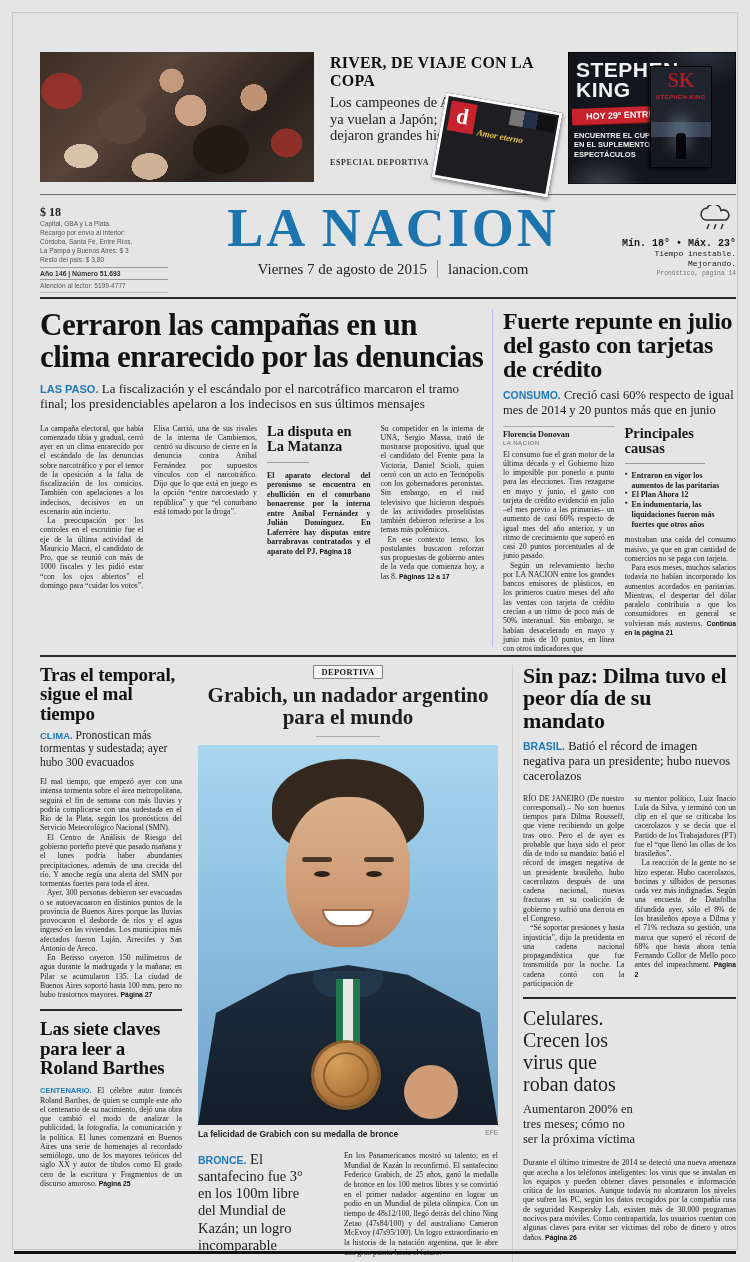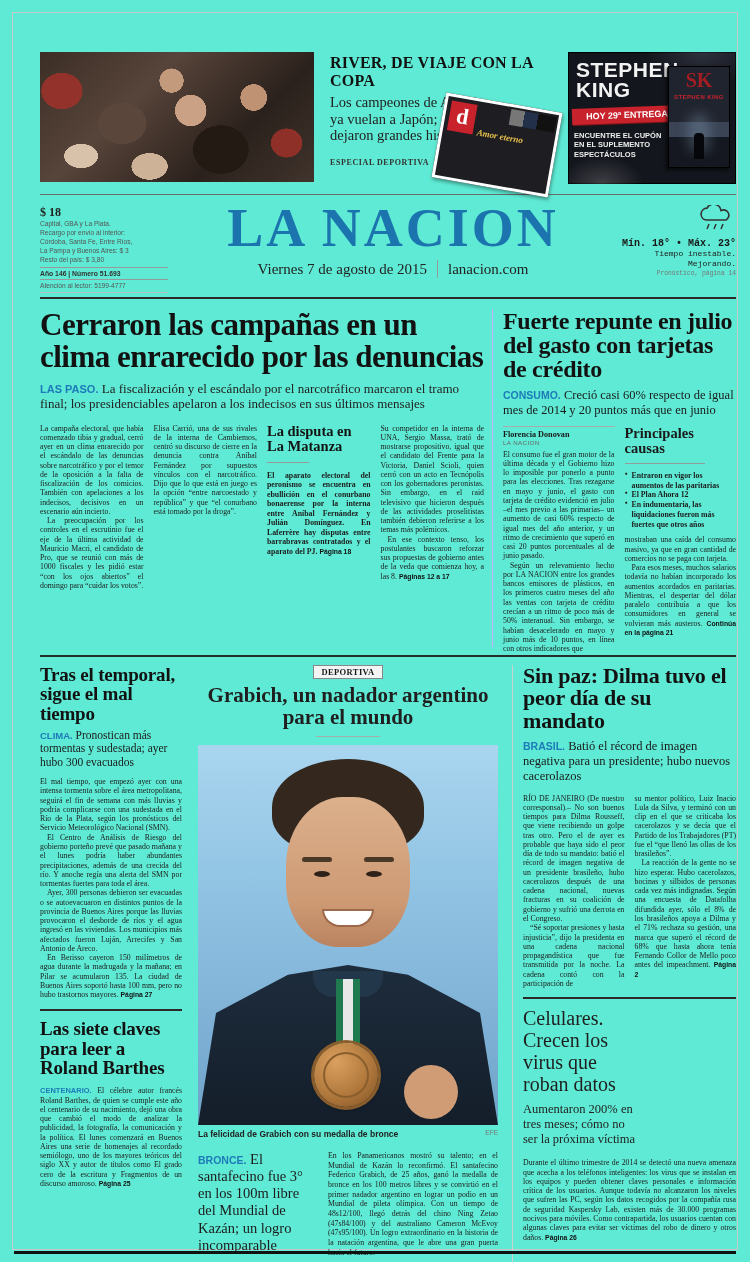--- a/index.html
+++ b/index.html
@@ -1,18 +1,18 @@
 <!DOCTYPE html>
 <html><head>
 <meta charset="utf-8">
 <style>
   * { margin:0; padding:0; box-sizing:border-box; }
   html,body { background:#ffffff; }
   body { font-family:"Liberation Serif", serif; color:#1a1a1a; }
-  .sheet { position:relative; width:750px; height:1262px; background:#5eead4; overflow:hidden; margin:0 auto; }
+  .sheet { position:relative; width:750px; height:1262px; background:#e5e5e5; overflow:hidden; margin:0 auto; }
   .frame { position:absolute; inset:12px; border:1px solid #c9c9c9; pointer-events:none; }
   .inner { position:relative; padding:0 14px 0 40px; }
 
   
   .topstrip { margin-top:52px; height:136px; display:flex; position:relative; }
   .crowd { width:274px; height:130px; flex:none; position:relative; overflow:hidden;
     background:
       radial-gradient(28px 20px at 15% 80%, #d8c2a9 0 60%, transparent 61%),
       radial-gradient(30px 22px at 40% 88%, #cdb298 0 60%, transparent 61%),
       radial-gradient(26px 26px at 55% 45%, #caa184 0 60%, transparent 61%),
@@ -39,21 +39,21 @@
   .skad-grain { position:absolute; inset:0; background:
       radial-gradient(60px 40px at 20% 100%, rgba(255,255,255,.18), transparent 70%),
       radial-gradient(80px 50px at 80% 0%, rgba(120,130,160,.25), transparent 70%); }
   .skad-name { position:relative; padding:8px 0 0 8px; color:#f2f2f2; font-family:"Liberation Sans",sans-serif;
     font-weight:700; font-size:21px; line-height:.95; letter-spacing:.5px; }
   .skad-banner { position:relative; margin:7px 0 0 4px; width:110px; background:#c8232c; color:#fff;
     font-family:"Liberation Sans",sans-serif; font-weight:700; font-size:9px; text-align:center; padding:3px 0;
     transform:rotate(-2deg); box-shadow:1px 1px 0 #7e1318; }
   .skad-cupon { position:relative; margin:8px 0 0 6px; width:92px; color:#eee; font-family:"Liberation Sans",sans-serif;
     font-weight:700; font-size:7.5px; line-height:1.25; }
-  .skad-book { position:absolute; right:6px; top:14px; width:62px; height:102px; background:
+  .skad-book { position:absolute; right:24px; top:14px; width:62px; height:102px; background:
       linear-gradient(180deg,#20242e 0 55%, #3a4455 55% 70%, #151820 70%);
     border:1px solid #000; box-shadow:-2px 2px 3px rgba(0,0,0,.6); }
   .skad-book-sk { color:#a31d22; font-family:"Liberation Serif",serif; font-weight:700; font-size:20px; text-align:center; margin-top:2px; }
   .skad-book-author { color:#c8232c; font-family:"Liberation Sans",sans-serif; font-weight:700; font-size:6px; text-align:center; margin-top:2px; letter-spacing:.4px; }
   .skad-fig { position:absolute; left:50%; bottom:8px; width:10px; height:26px; transform:translateX(-50%);
     background:#05070a; border-radius:4px 4px 0 0; box-shadow:0 -14px 12px 6px rgba(160,190,220,.25); }
 
   .hair { border:0; border-top:1px solid #6b6b6b; }
   .rule-top { margin-top:6px; }
 
@@ -140,21 +140,21 @@
   .sw-ribbon { position:absolute; left:50%; bottom:62px; transform:translateX(-50%); width:24px; height:84px;
     background:linear-gradient(90deg,#1f7a4f 0 30%, #e8e8e8 30% 70%, #1f7a4f 70%); }
   .sw-arm { position:absolute; left:calc(50% + 56px); bottom:6px; width:54px; height:54px; background:#d09c76; border-radius:50%; }
   .sw-medal { position:absolute; left:calc(50% - 2px); bottom:18px; transform:translateX(-50%); width:64px; height:64px;
     border-radius:50%; background:radial-gradient(circle at 35% 30%, #d9a05e, #b1783d 55%, #7d5122 100%);
     box-shadow:0 0 0 3px #8a5e2c, 0 2px 5px rgba(0,0,0,.4); }
   .sw-medal::after { content:""; position:absolute; inset:9px; border-radius:50%; border:2px solid #8a5e2c; }
   .caption-row { display:flex; justify-content:space-between; margin-top:4px; }
   .caption { font-family:"Liberation Sans",sans-serif; font-weight:700; font-size:8.5px; color:#222; }
   .credit { font-family:"Liberation Sans",sans-serif; font-size:6.5px; color:#777; }
-  .dep-bottom { display:flex; gap:12px; margin-top:12px; }
+  .dep-bottom { display:flex; gap:28px; margin-top:12px; }
   .bronce { flex:none; width:118px; font-size:14.5px; line-height:1.18; color:#1c1c1c; }
   .bronce .kicker { font-size:10.5px; }
   .dep-body { flex:1; font-size:7.8px; line-height:1.24; text-align:justify; color:#1c1c1c; }
 
   .rightrule { border:0; border-top:2px solid #2a2a2a; margin:9px 0 8px; }
   .cel-block { display:flex; gap:12px;flex-direction:column; }
   .cel-left { flex:none; width:118px; }
   .cel-head { font-size:20px; line-height:1.1; color:#1f1f1f; }
   .cel-deck { margin-top:7px; font-size:12.5px; line-height:1.18; color:#222; }
   .cel-right { flex:1; }

